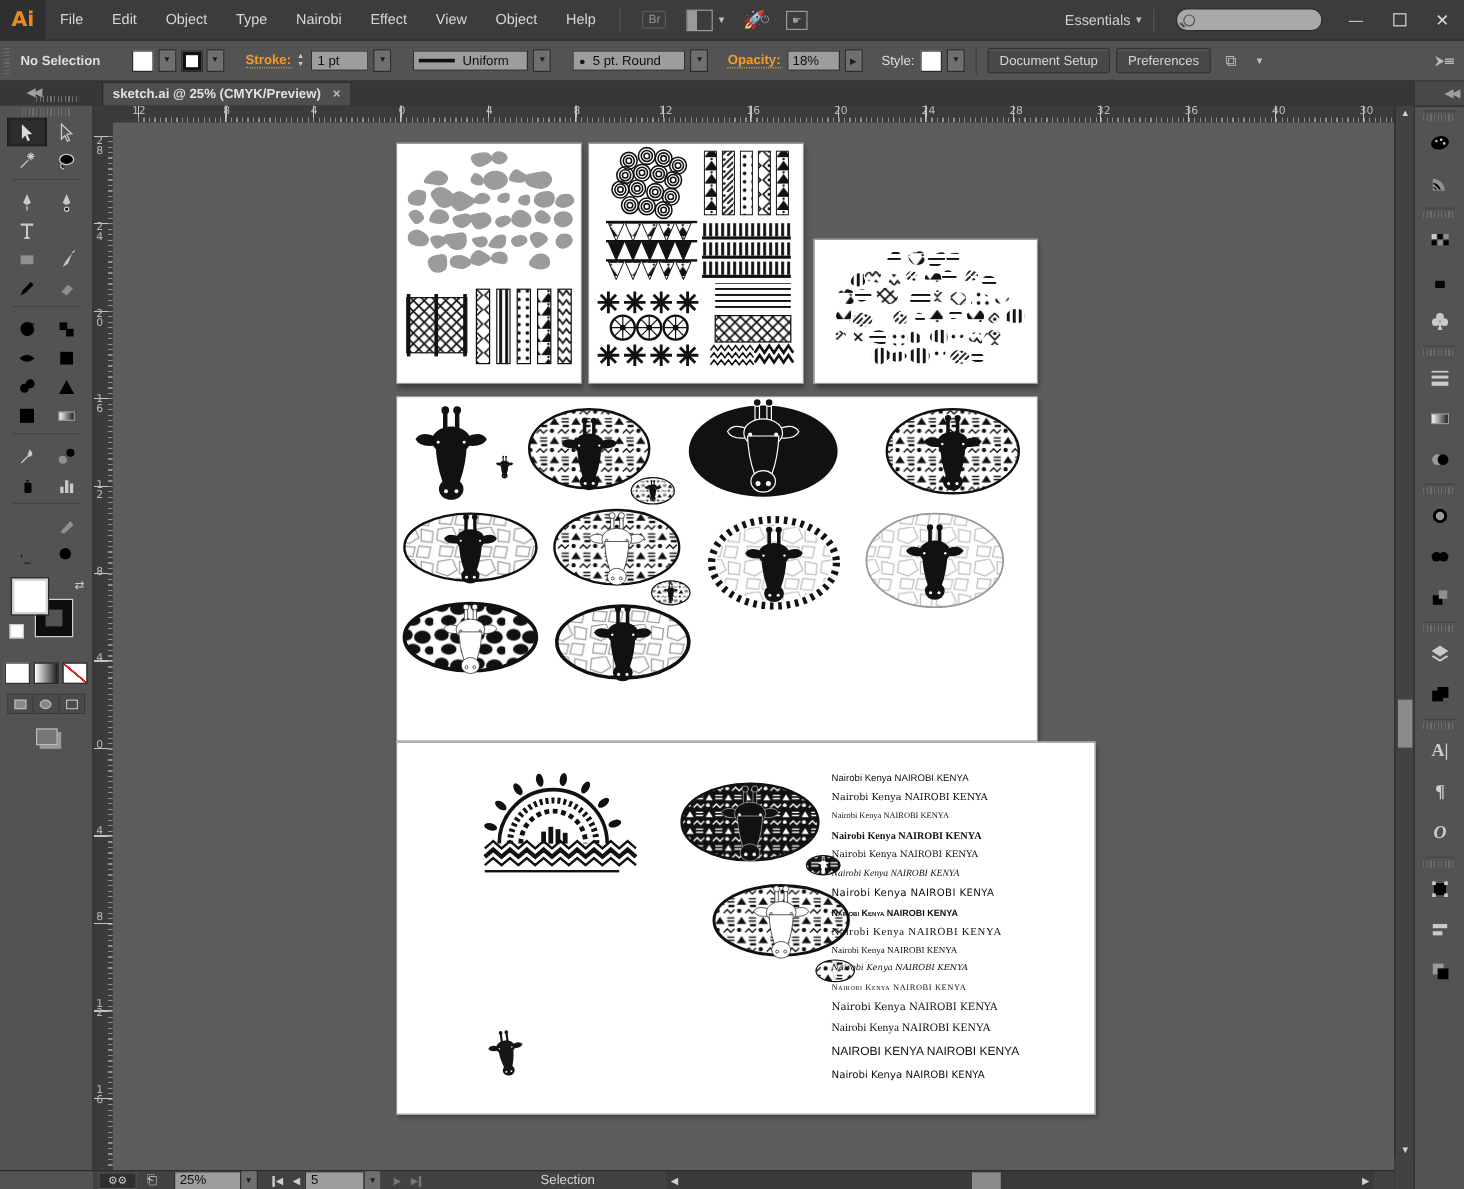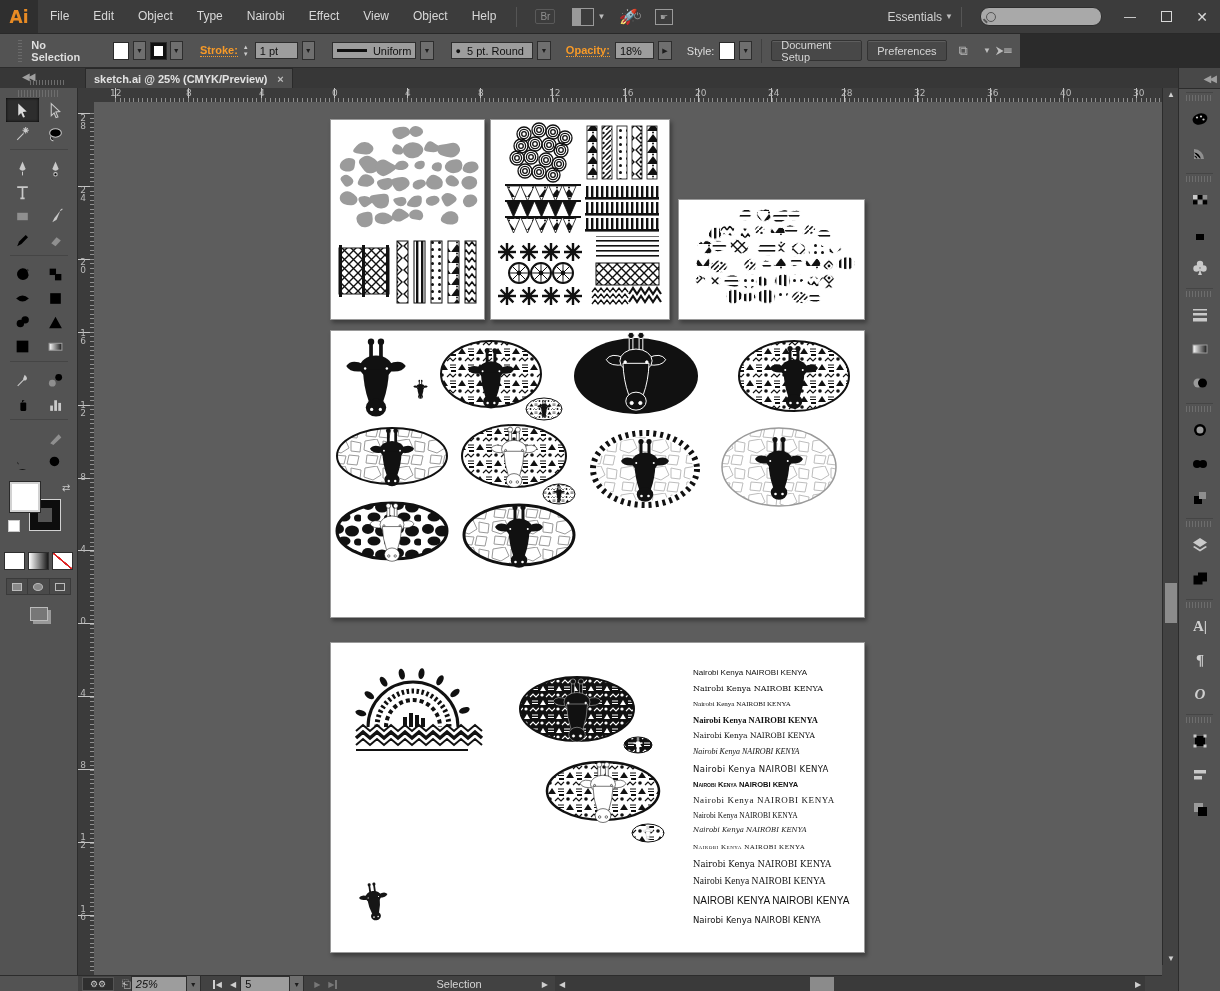--- a/index.html
+++ b/index.html
@@ -15,21 +15,21 @@
   #br-btn{border:1px solid #5a5a5a;border-radius:2px;color:#8f8f8f;font-size:10px;padding:1px 4px;margin:0 10px;}
   #arrange-ic{width:20px;height:16px;border:1px solid #9a9a9a;background:linear-gradient(90deg,#9a9a9a 0 8px,#3c3c3c 8px);}
   .ddar{color:#bdbdbd;font-size:8px;margin-left:3px;}
   #workspace{margin-left:auto;color:#d0d0d0;font-size:12px;display:flex;align-items:center;}
   #searchbox{width:110px;height:17px;background:#a9a9a9;border:1px solid #2e2e2e;border-radius:9px;margin:0 10px;display:flex;align-items:center;padding:0 5px;gap:4px;}
   .mag{width:8px;height:8px;border:1.5px solid #555;border-radius:50%;position:relative;}
   .mag::after{content:"";position:absolute;left:-4px;top:7px;width:5px;height:1.5px;background:#555;transform:rotate(45deg);}
   .wbtn{width:36px;height:22px;display:flex;align-items:center;justify-content:center;color:#d8d8d8;font-size:12px;}
   .wbtn .sq{width:9px;height:9px;border:1.5px solid #d8d8d8;}
   
-  #cbar{left:0;top:34px;width:1020px;height:34px;background:#535353;border-bottom:1px solid #2c2c2c;display:flex;align-items:center;gap:5px;padding-left:18px;box-sizing:border-box;}
+  #cbar{left:0;top:34px;width:1220px;height:34px;background:#535353;border-bottom:1px solid #2c2c2c;display:flex;align-items:center;gap:5px;padding-left:3px;box-sizing:border-box;}
   .grip-v{width:5px;height:22px;background:repeating-linear-gradient(#6b6b6b 0 1px,transparent 1px 3px);margin-right:4px;}
   .clbl{color:#dedede;font-size:11px;font-weight:bold;}
   .olbl{color:#f79a28;font-size:11px;border-bottom:1px dotted #f79a28;font-weight:bold;}
   .fld{background:#9d9d9d;border:1px solid #2e2e2e;color:#101010;font-size:11px;height:15px;display:inline-flex;align-items:center;padding:0 4px;}
   .da{width:13px;height:17px;background:#6f6f6f;border:1px solid #2e2e2e;margin-left:-1px;display:inline-flex;align-items:center;justify-content:center;color:#1d1d1d;font-size:7px;}
   .cbtn{background:#484848;border:1px solid #333;box-shadow:inset 0 1px 0 #5e5e5e;color:#d6d6d6;font-size:11px;height:19px;padding:0 9px;border-radius:2px;display:inline-flex;align-items:center;}
   .swatch{width:16px;height:16px;border:1px solid #2a2a2a;background:#fff;}
   .stw{width:16px;height:16px;border:3px solid #101010;background:#fff;box-sizing:border-box;outline:1px solid #2a2a2a;}
   .stepper{display:inline-flex;flex-direction:column;font-size:6px;color:#ccc;line-height:7px;margin-right:1px;}
   .csep{width:1px;height:24px;background:#404040;margin:0 4px;}
@@ -1053,21 +1053,21 @@
         <ellipse cx="61" cy="200" rx="55" ry="28" fill="url(#patSpotsB)" stroke="#111" stroke-width="3" stroke-dasharray="none"></ellipse>
         <g fill="#fff" stroke="#111" stroke-width="1.2">
           <use href="#giraffeG" transform="translate(38,169.8) scale(0.46)"></use>
         </g>
         <ellipse cx="188" cy="204" rx="55" ry="30" fill="url(#patCrackle)" stroke="#111" stroke-width="3" stroke-dasharray="none"></ellipse>
         <g fill="#111">
           <use href="#giraffeG" transform="translate(163,171) scale(0.5)"></use>
         </g>
       </svg>
   </div>
-  <div class="artboard" style="left:236px;top:540px;width:533px;height:309px;">
+  <div class="artboard" style="left:236px;top:516px;width:533px;height:309px;padding-left:48px;">
     <svg id="a5" width="533" height="309">
         <g transform="translate(25,22)">
           <path d="M12,62 A45,45 0 0 1 102,62" fill="none" stroke="#111" stroke-width="3"></path>
           <path d="M21,62 A36,36 0 0 1 93,62" fill="none" stroke="#111" stroke-width="5" stroke-dasharray="2.5 2.5"></path>
           <path d="M30,62 A27,27 0 0 1 84,62" fill="none" stroke="#111" stroke-width="4" stroke-dasharray="4 3"></path>
           <rect x="47" y="52" width="4" height="10" fill="#111"></rect>
           <rect x="53" y="48" width="4" height="14" fill="#111"></rect>
           <rect x="59" y="50" width="4" height="12" fill="#111"></rect>
           <rect x="65" y="53" width="4" height="9" fill="#111"></rect>
           <ellipse cx="4.840005380390309" cy="48.02377156446388" rx="3" ry="5.5" fill="#111" transform="rotate(-75 4.840005380390309 48.02377156446388)"></ellipse>
@@ -1269,21 +1269,21 @@
 
 <div id="vsb" class="abs">
   <span class="sbarrow" style="top:2px;">▲</span>
   <div class="thumb"></div>
   <span class="sbarrow" style="bottom:2px;">▼</span>
 </div>
 <div id="tbarfoot" class="abs"></div>
 <div id="bottombar" class="abs">
   <span class="sbtn" style="margin-left:4px;width:30px;height:12px;background:#2f2f2f;border:1px solid #555;color:#c9c9c9;font-size:9px;">⚙⚙</span>
   <span class="sbtn" style="margin-left:8px;color:#c9c9c9;font-size:11px;">⎗</span>
-  <span class="fld" style="width:46px;font-style:italic;">25%</span>
+  <span class="fld" style="width:46px;margin-left:14px;">25%</span>
     <span class="da">▼</span>
   <span class="navar" style="margin-left:12px;border-left:2px solid #cfcfcf;padding-left:1px;">◀</span>
   <span class="navar">◀</span>
   <span class="fld" style="width:40px;">5</span>
     <span class="da">▼</span>
   <span class="navar dim" style="margin-left:10px;">▶</span>
   <span class="navar dim" style="border-right:2px solid #777;padding-right:1px;">▶</span>
   <span style="margin-left:95px;color:#d5d5d5;">Selection</span>
   <span class="navar" style="margin-left:60px;">▶</span>
   <div id="hsb">

